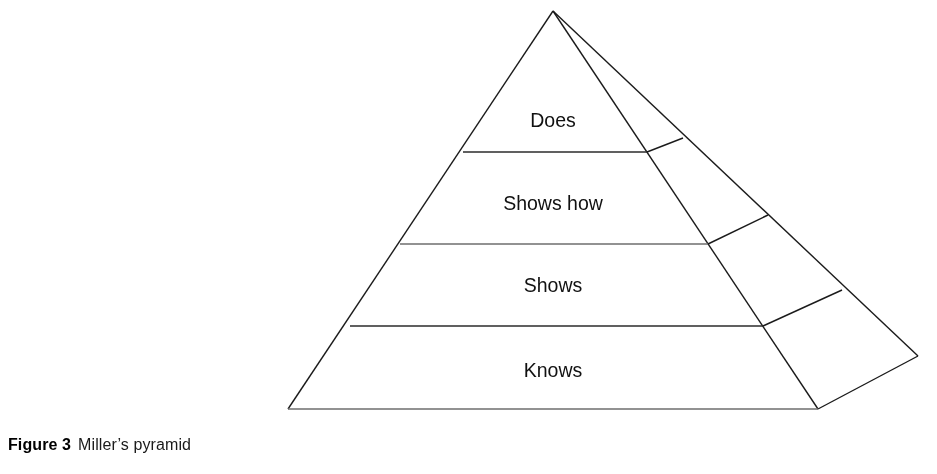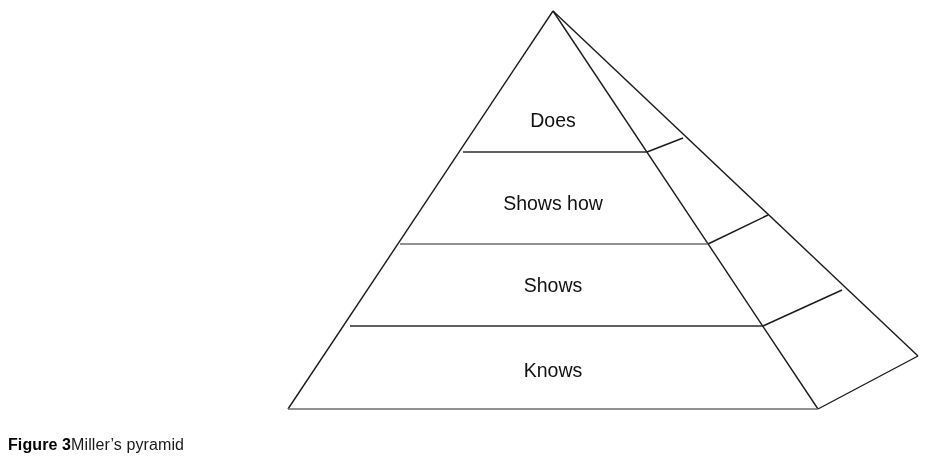--- a/index.html
+++ b/index.html
@@ -70,20 +70,21 @@
     white-space: nowrap;
     letter-spacing: 0.1px;
   }
   #caption .caption-label {
     font-weight: bold;
     color: #000000;
   }
   #caption .caption-text {
     font-weight: normal;
     color: #1a1a1a;
+    margin-left: 7px;
   }
 </style>
 </head>
 <body>
 
 <div id="figure-root">
 
   <svg id="pyramid-svg" viewBox="0 0 937 430" preserveAspectRatio="xMidYMid meet" aria-label="Miller's pyramid">
 
     <path class="edge" d="M 553 11 L 288 409"></path>

